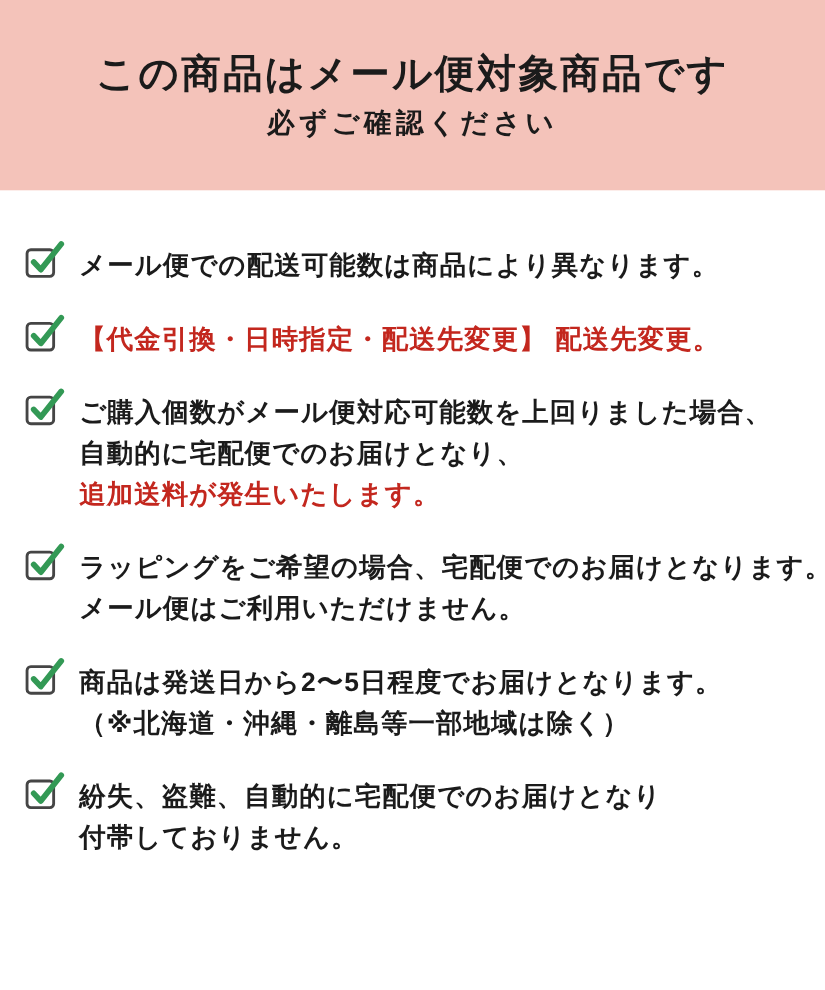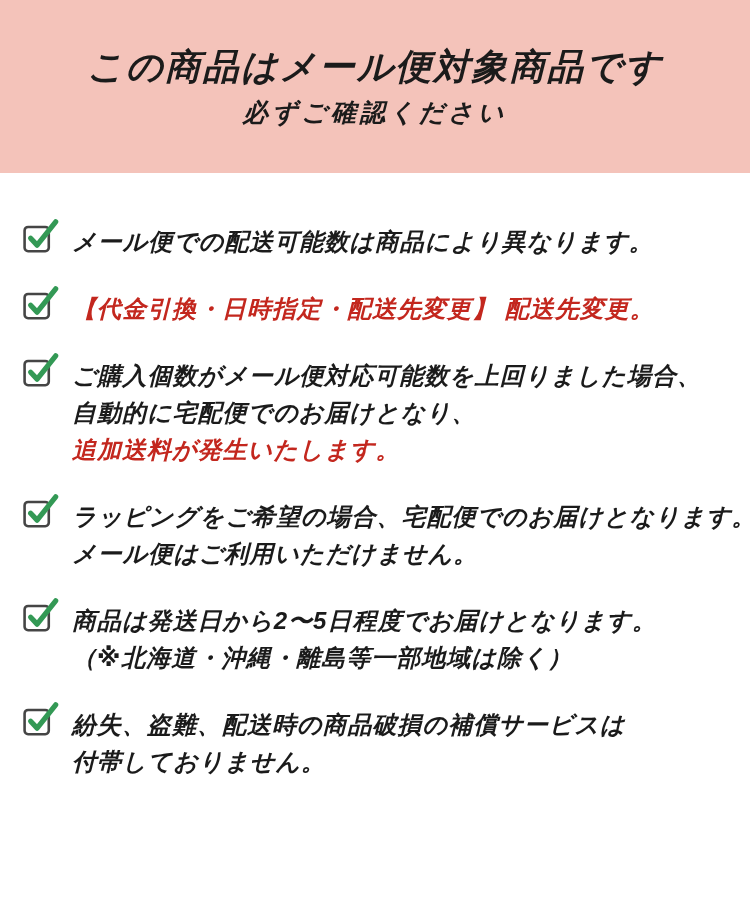--- a/index.html
+++ b/index.html
@@ -7,21 +7,20 @@
     padding: 0;
     background: #ffffff;
     font-family: "Liberation Sans", "DejaVu Sans", sans-serif;
   }
   .page {
     position: relative;
     width: 750px;
     height: 900px;
     background: #ffffff;
     overflow: hidden;
-    font-style: italic;
   }
   .header {
     width: 750px;
     height: 173px;
     background: var(--pink, #f4c3ba);
     display: flex;
     flex-direction: column;
     align-items: center;
     justify-content: center;
     gap: 15px;
@@ -156,19 +155,19 @@
   </div>
 
   <div class="item">
     <span class="checkbox">
       <svg viewBox="0 0 44 42" aria-hidden="true">
         <rect class="cb-box" x="3" y="10" width="28" height="28" rx="4" fill="#ffffff" stroke="#454545" stroke-width="3"></rect>
         <path class="cb-check" d="M10 23 L17.5 31 L39 4" fill="none" stroke="#339955" stroke-width="6" stroke-linecap="round" stroke-linejoin="round"></path>
       </svg>
     </span>
     <div class="item-lines">
-          <div class="item-line">紛失、盗難、配送時の商品破損の補償サービスは</div>
+          <div class="item-line">紛失、盗難、自動的に宅配便でのお届けとなり</div>
           <div class="item-line">付帯しておりません。</div>
         </div>
   </div>
 </div>
 
 </div>
 
 </body></html>

